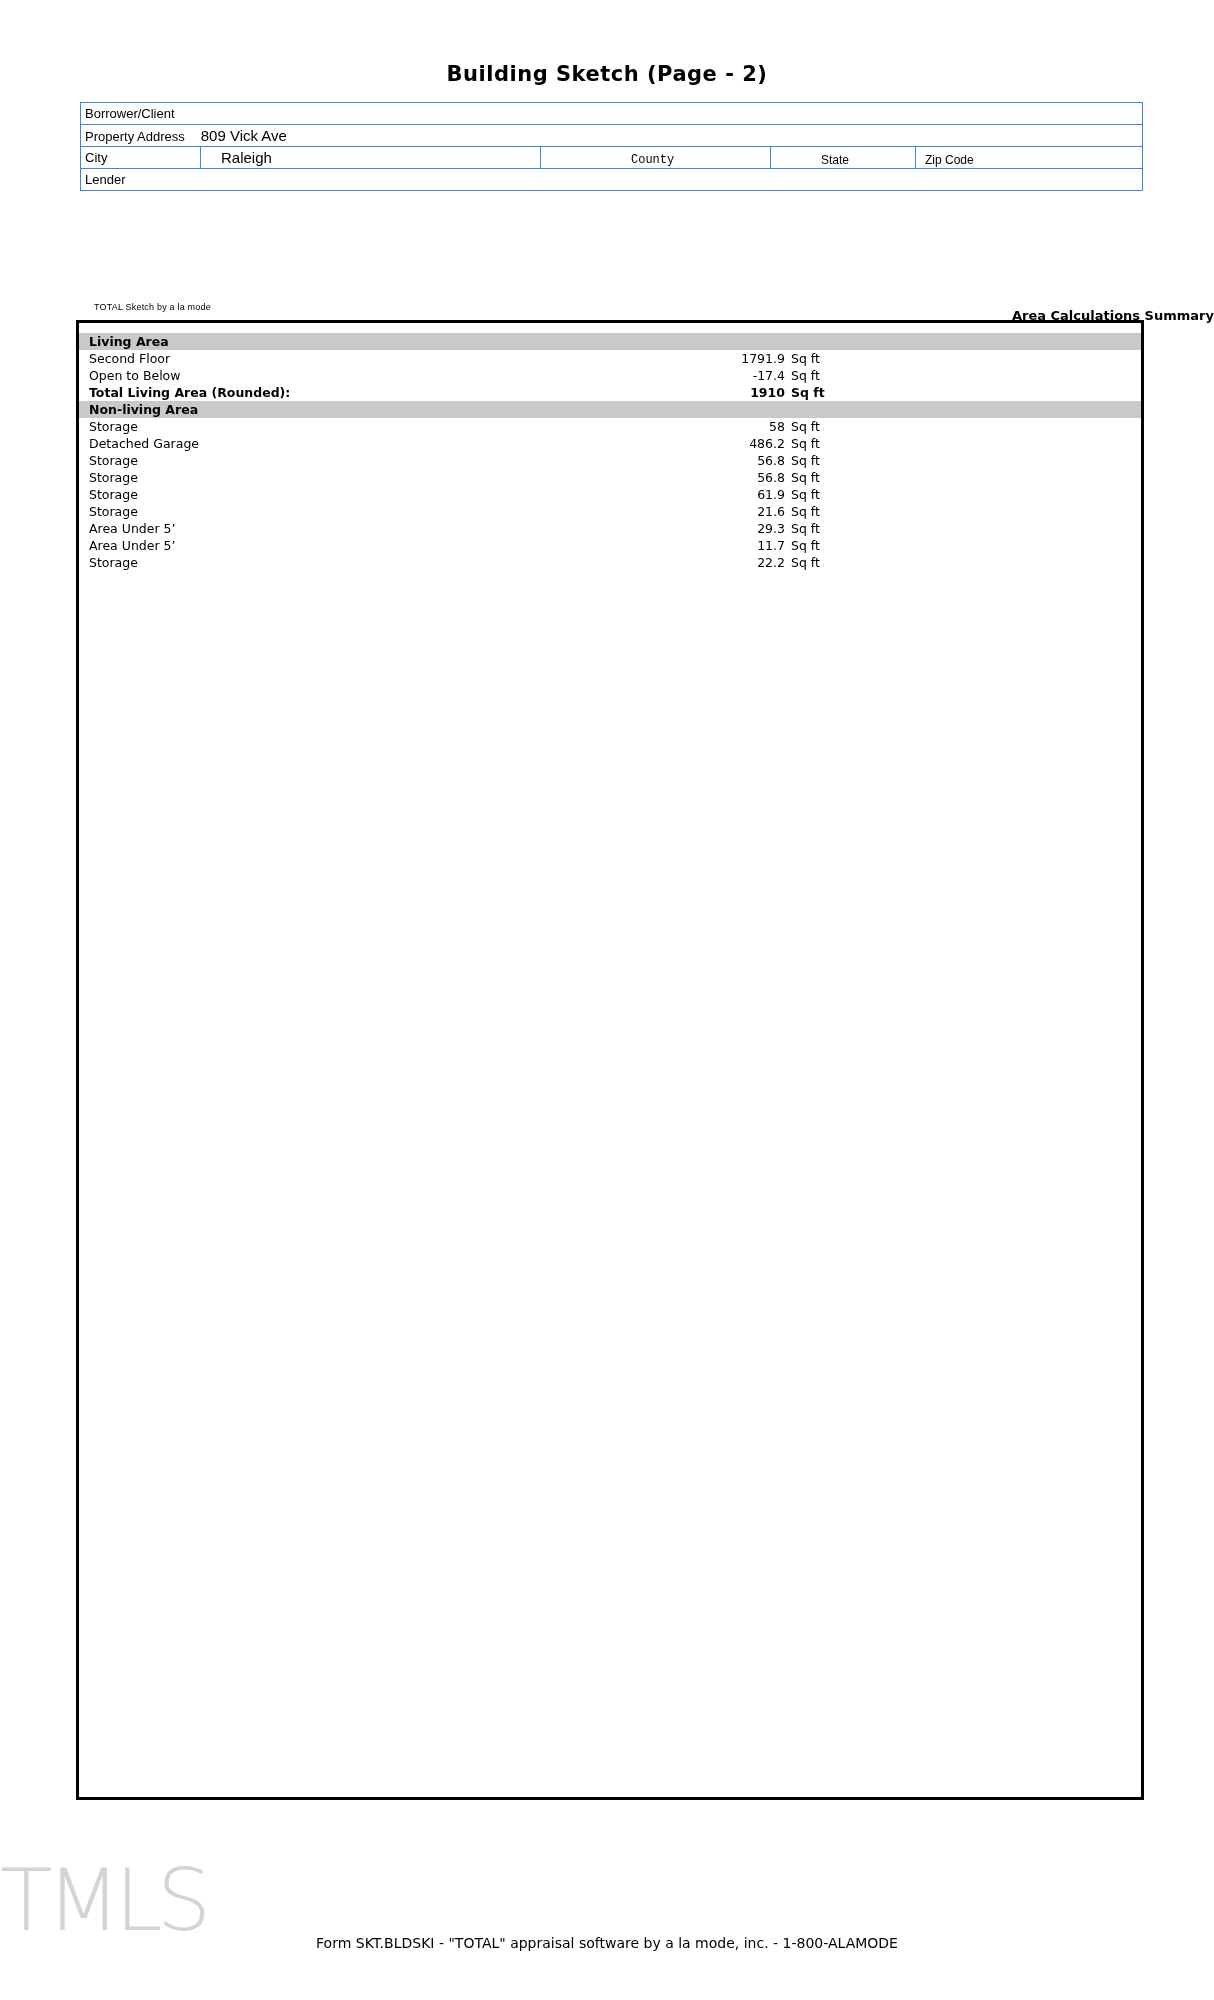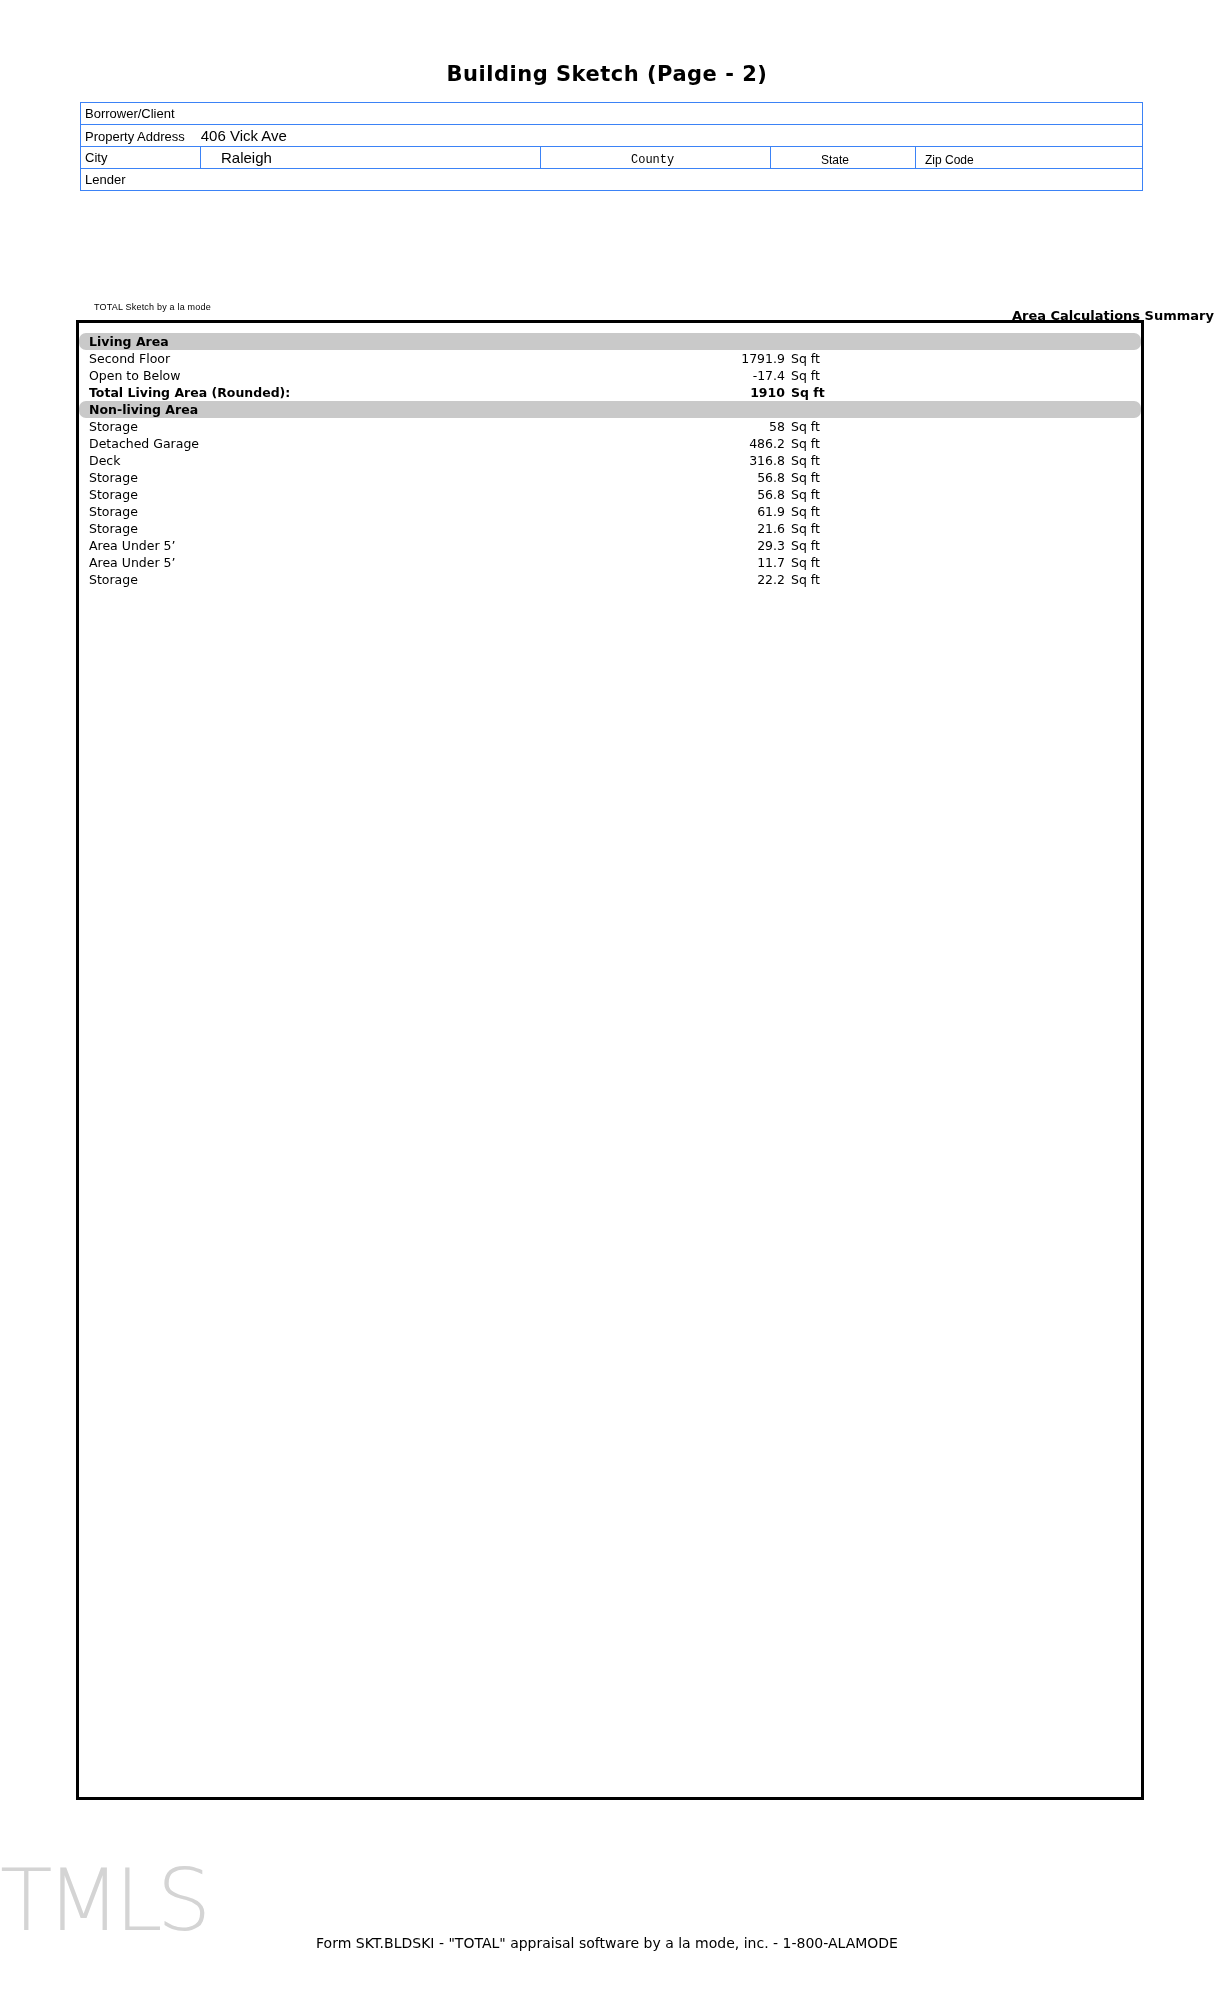--- a/index.html
+++ b/index.html
@@ -123,21 +123,20 @@
     width: 175px;
     text-align: right;
     padding-right: 2px;
   }
   .calc-table td.unit {
     padding-left: 4px;
   }
   tr.section td {
     background: #c9c9c9;
     font-weight: bold;
-    border-radius: 7px;
   }
   tr.total td {
     font-weight: bold;
   }
 
   
   .watermark {
     position: absolute;
     left: 0px;
     top: 1855px;
@@ -184,21 +183,21 @@
         <div class="cell-inner">
           <span class="inline-label">Borrower/Client</span>
           <span class="inline-val"></span>
         </div>
       </td>
     </tr>
     <tr>
       <td colspan="5">
         <div class="cell-inner">
           <span class="inline-label">Property Address</span>
-          <span class="inline-val">406 Vick Ave</span>
+          <span class="inline-val">809 Vick Ave</span>
         </div>
       </td>
     </tr>
     <tr>
       <td>
         <span class="inline-label">City</span>
       </td>
       <td>
         <span class="inline-val">Raleigh</span>
       </td>
@@ -257,25 +256,20 @@
         <td class="name">Storage</td>
         <td class="value">58</td>
         <td class="unit">Sq ft</td>
       </tr>
       <tr>
         <td class="name">Detached Garage</td>
         <td class="value">486.2</td>
         <td class="unit">Sq ft</td>
       </tr>
       <tr>
-        <td class="name">Deck</td>
-        <td class="value">316.8</td>
-        <td class="unit">Sq ft</td>
-      </tr>
-      <tr>
         <td class="name">Storage</td>
         <td class="value">56.8</td>
         <td class="unit">Sq ft</td>
       </tr>
       <tr>
         <td class="name">Storage</td>
         <td class="value">56.8</td>
         <td class="unit">Sq ft</td>
       </tr>
       <tr>

